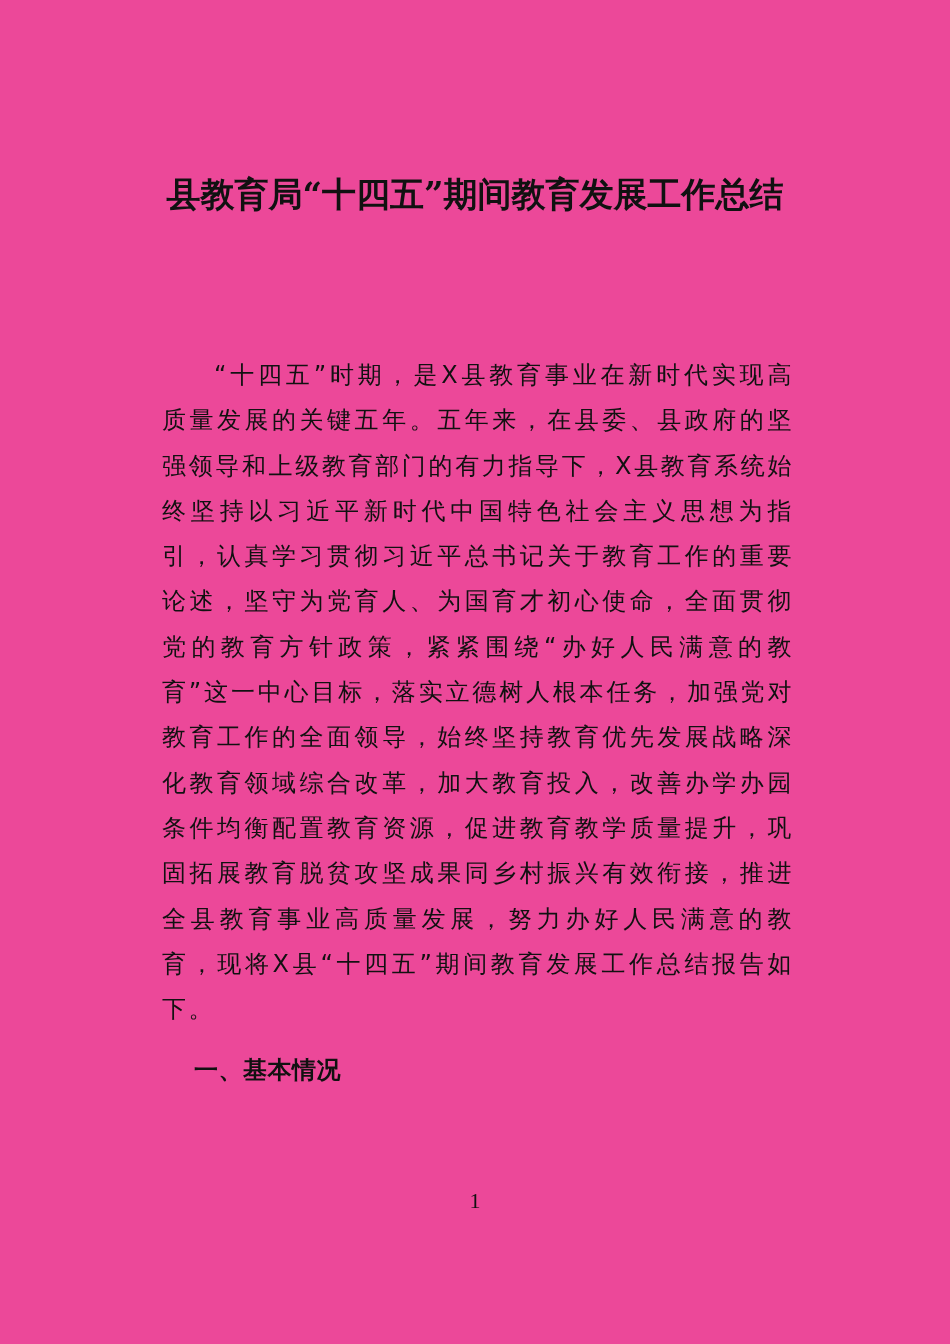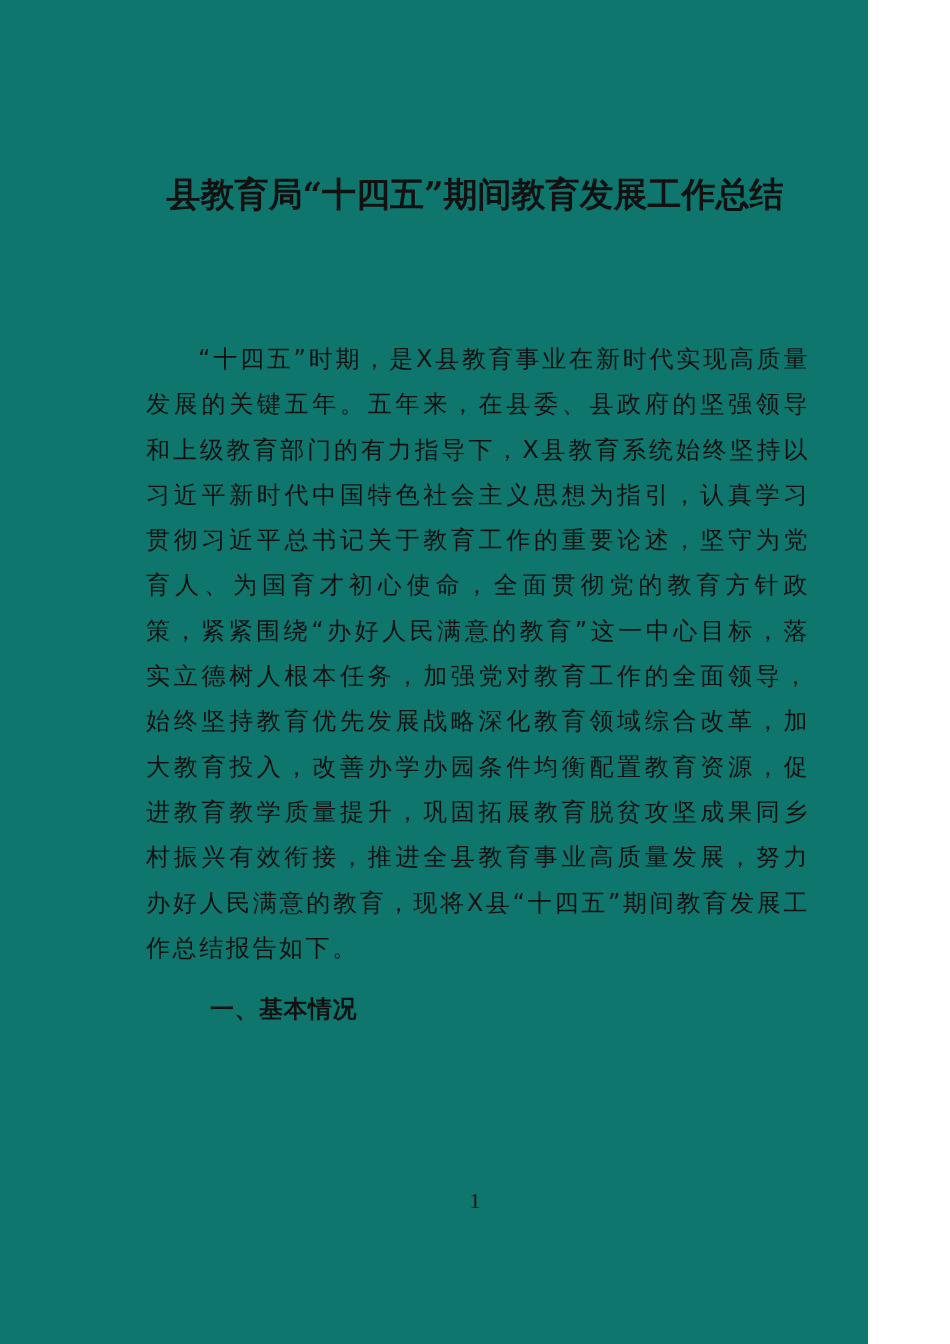--- a/index.html
+++ b/index.html
@@ -1,34 +1,34 @@
 <!DOCTYPE html>
 <html><head>
 <meta charset="utf-8">
 <style>
   html, body { margin: 0; padding: 0; background: #ffffff; }
   body { width: 950px; height: 1344px; position: relative; overflow: hidden; }
-  .page { position: absolute; left: 0; top: 0; width: 868px; height: 1344px; background: #0f766e; }
+  .page { position: absolute; left: 0; top: 0; width: 950px; height: 1344px; background: #ec4899; }
   .title {
     position: absolute; left: 140px; width: 670px;
     font-family: "DejaVu Serif", "Liberation Serif", serif;
     font-weight: bold; font-size: 34px; color: #111;
     text-align: center; line-height: 64px; top: 162px;
     letter-spacing: 0px;
   }
   .body {
     position: absolute; left: 146px; width: 664px; top: 337px;
     font-family: "DejaVu Sans", "Liberation Sans", sans-serif;
     font-size: 24px; color: #111; line-height: 45.3px;
     text-align: justify; text-justify: inter-character;
     letter-spacing: 2.6px;
   }
-  .body p { margin: 0; text-indent: 52px; }
+  .body p { margin: 16px; text-indent: 52px; }
   .body h2 {
-    margin: 16px; font-size: 24px; font-weight: bold; text-indent: 48px;
+    margin: 0; font-size: 24px; font-weight: bold; text-indent: 48px;
     letter-spacing: 0.5px; font-family: "DejaVu Sans", "Liberation Sans", sans-serif;
     line-height: 45.3px;
   }
   .pagenum {
     position: absolute; left: 0; width: 950px; top: 1188px;
     text-align: center; font-family: "Liberation Serif", "DejaVu Serif", serif;
     font-size: 22px; color: #111;
   }
 </style>
 </head>

